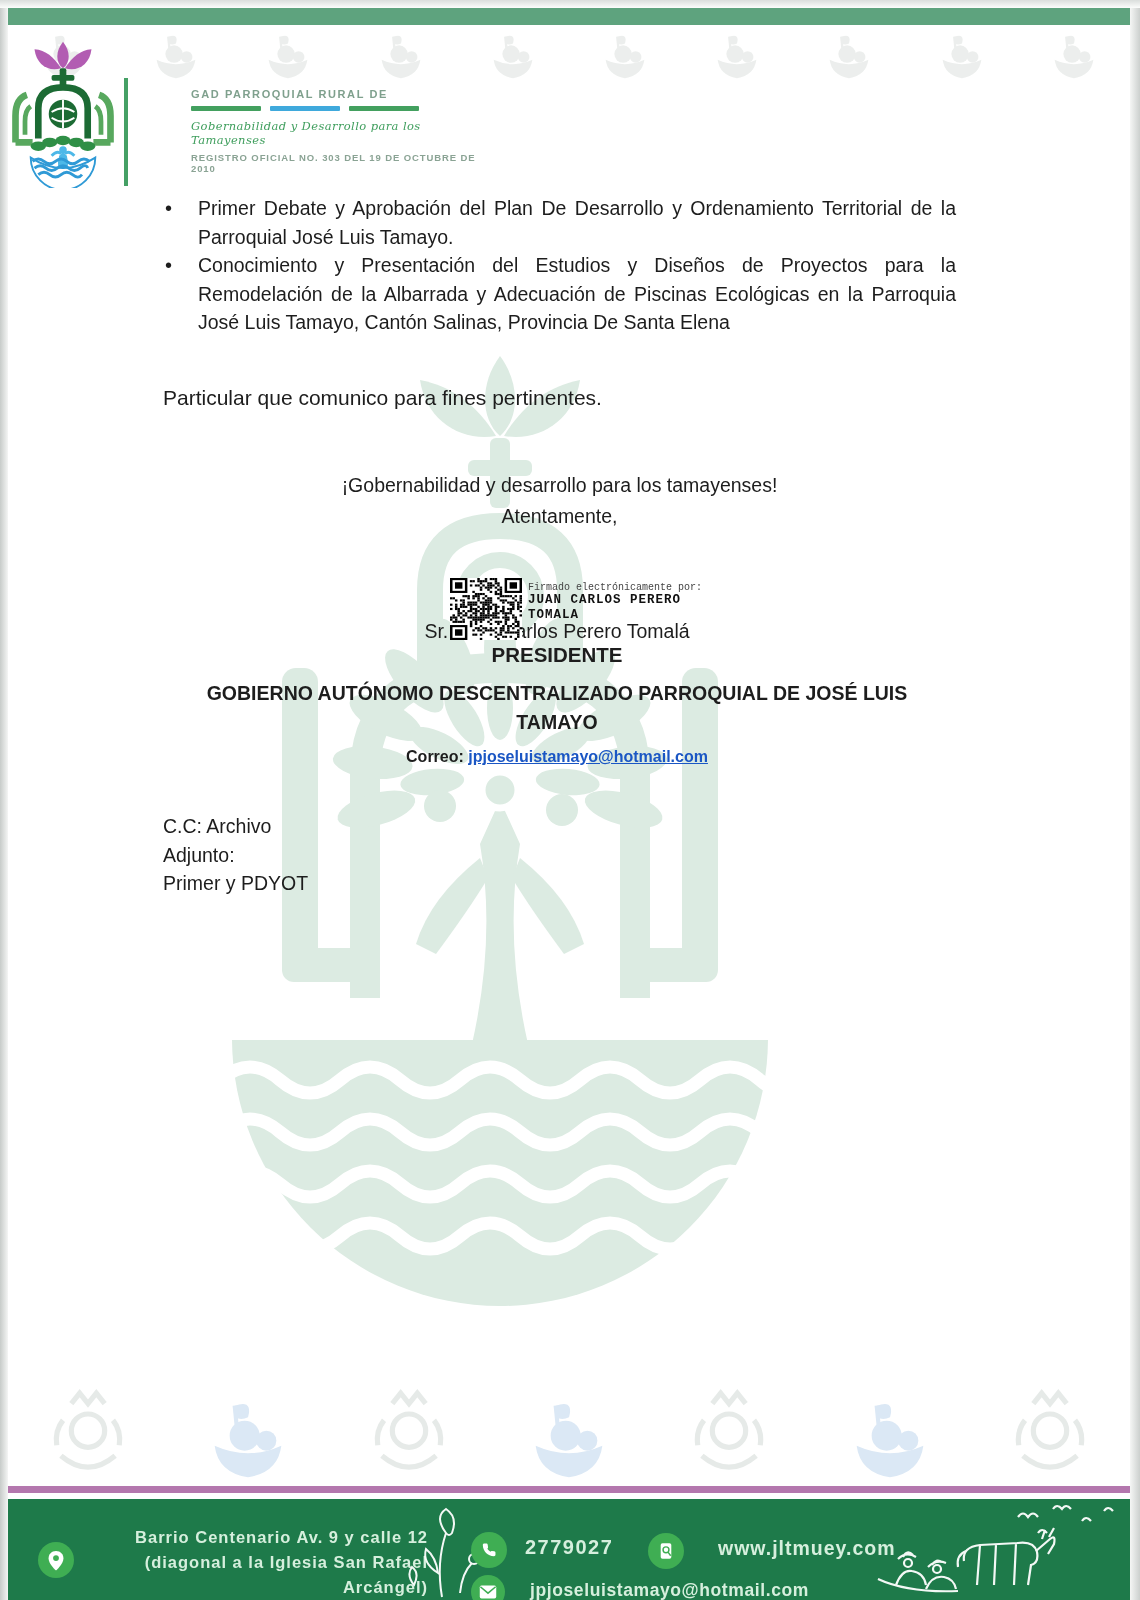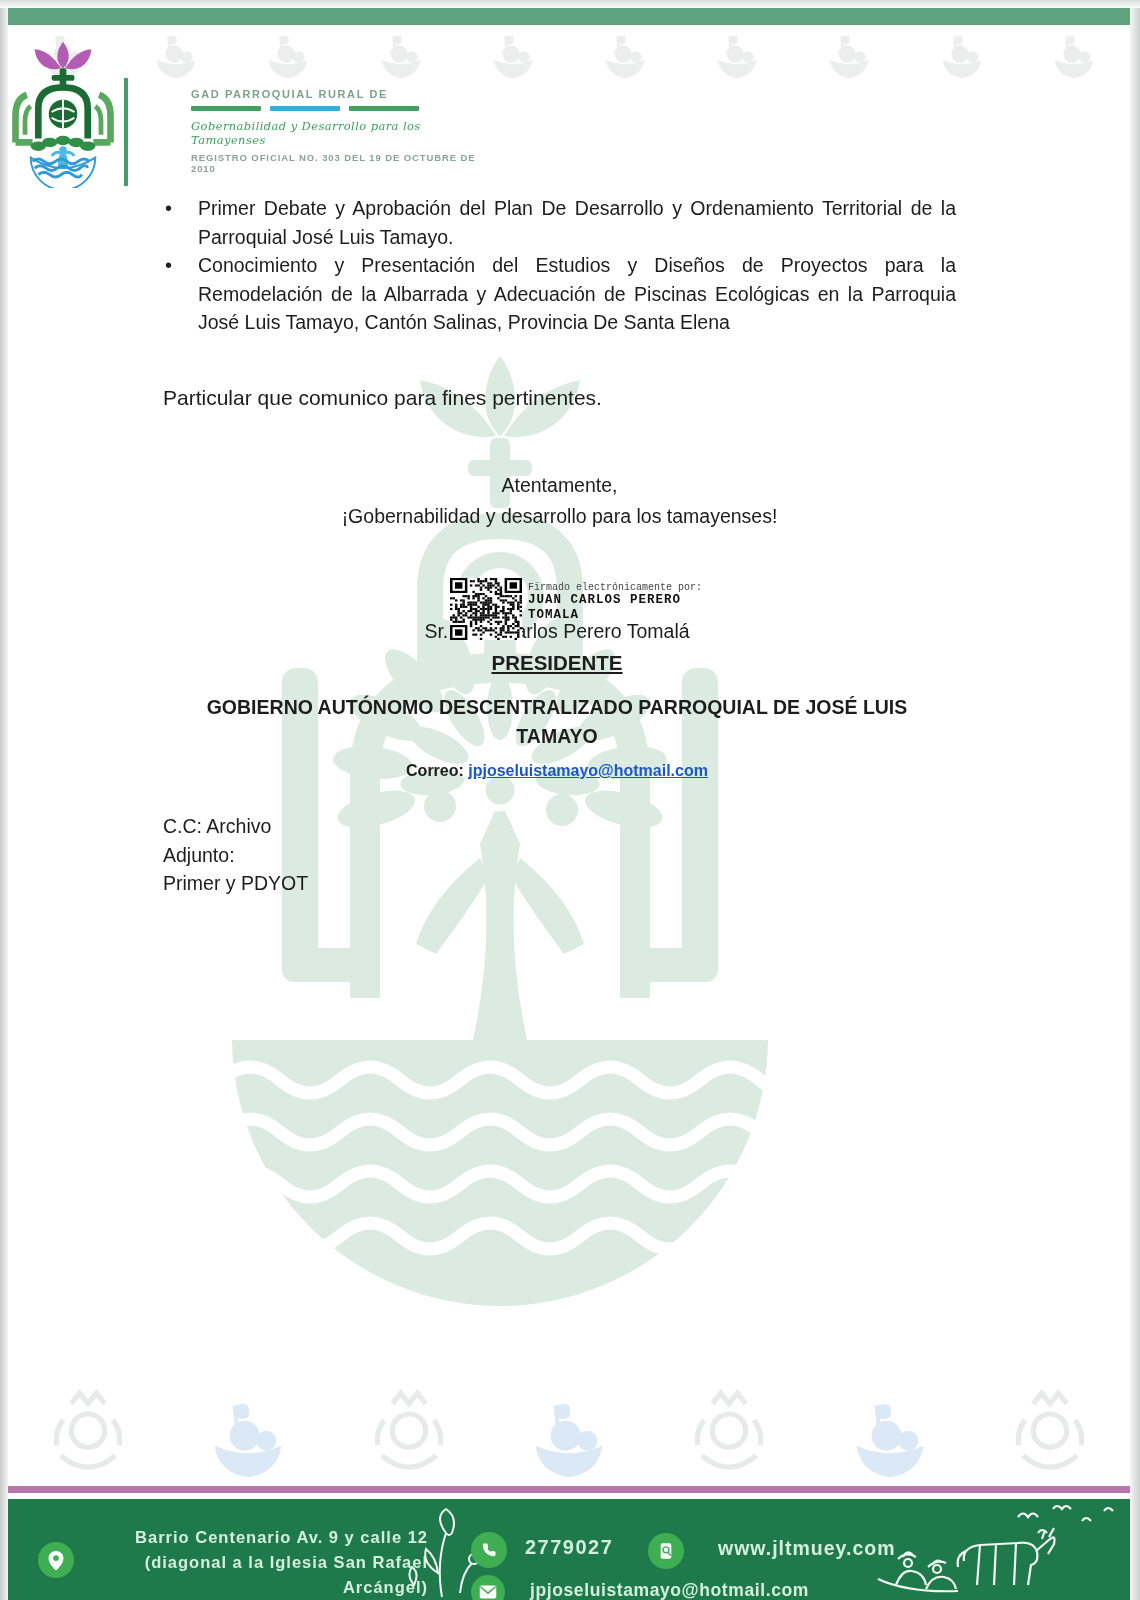--- a/index.html
+++ b/index.html
@@ -37,22 +37,22 @@
   .bullets{position:absolute;left:198px;top:194px;width:758px;margin:0;padding:0;list-style:none;z-index:2;}
   .bullets li{position:relative;font-size:19.5px;line-height:28.6px;text-align:justify;margin:0;}
   .bullets li::before{content:"•";position:absolute;left:-33px;top:0;font-size:20px;}
   .closing{position:absolute;left:163px;top:386px;font-size:21px;z-index:2;}
   .att-block{position:absolute;left:163px;width:793px;top:470px;text-align:center;
              font-size:19.5px;line-height:31px;z-index:2;}
 
   
   .sig-stack{position:absolute;left:0;right:26px;top:620px;text-align:center;z-index:2;}
   .sig-signer{font-size:19.5px;}
-  .sig-title{font-size:20.5px;font-weight:bold;margin-top:8px;text-decoration:underline;}
-  .sig-org{font-size:19.5px;font-weight:bold;margin-top:18px;line-height:29px;}
+  .sig-title{font-size:20.5px;font-weight:bold;}
+  .sig-org{font-size:19.5px;font-weight:bold;margin-top:12px;line-height:29px;}
   .sig-mail{font-size:16px;font-weight:bold;margin-top:11px;}
   .sig-mail a{color:#1a56c4;text-decoration:underline;}
   .qr-wrap{position:absolute;left:450px;top:578px;z-index:3;}
   .qr-wrap svg{display:block;background:#fff;}
   .stamp{position:absolute;left:78px;top:4px;width:230px;text-align:left;
          font-family:"Liberation Mono",monospace;background:transparent;}
   .stamp-label{font-size:10px;color:#444;white-space:nowrap;}
   .stamp-name{font-size:12.5px;font-weight:bold;letter-spacing:1px;line-height:15px;color:#111;white-space:nowrap;}
 
   .cc-block{position:absolute;left:163px;top:812px;font-size:19.5px;line-height:28.5px;z-index:2;}
@@ -240,22 +240,22 @@
   </svg>
 
   <ul class="bullets">
     <li>Primer Debate y Aprobación del Plan De Desarrollo y Ordenamiento Territorial de la Parroquial José Luis Tamayo.</li>
     <li>Conocimiento y Presentación del Estudios y Diseños de Proyectos para la Remodelación de la Albarrada y Adecuación de Piscinas Ecológicas en la Parroquia José Luis Tamayo, Cantón Salinas, Provincia De Santa Elena</li>
   </ul>
 
   <div class="closing">Particular que comunico para fines pertinentes.</div>
 
   <div class="att-block">
+    <div>¡Gobernabilidad y desarrollo para los tamayenses!</div>
     <div>Atentamente,</div>
-    <div>¡Gobernabilidad y desarrollo para los tamayenses!</div>
   </div>
 
   <div class="qr-wrap">
     <svg width="72" height="62" viewBox="0 0 29 29" preserveAspectRatio="none">
       <rect x="0" y="0" width="29" height="29" fill="#ffffff"></rect>
       <g fill="#000000">
         <rect x="0" y="0" width="7" height="7"></rect>
           <rect x="22" y="0" width="7" height="7"></rect>
           <rect x="0" y="22" width="7" height="7"></rect>
       </g>

